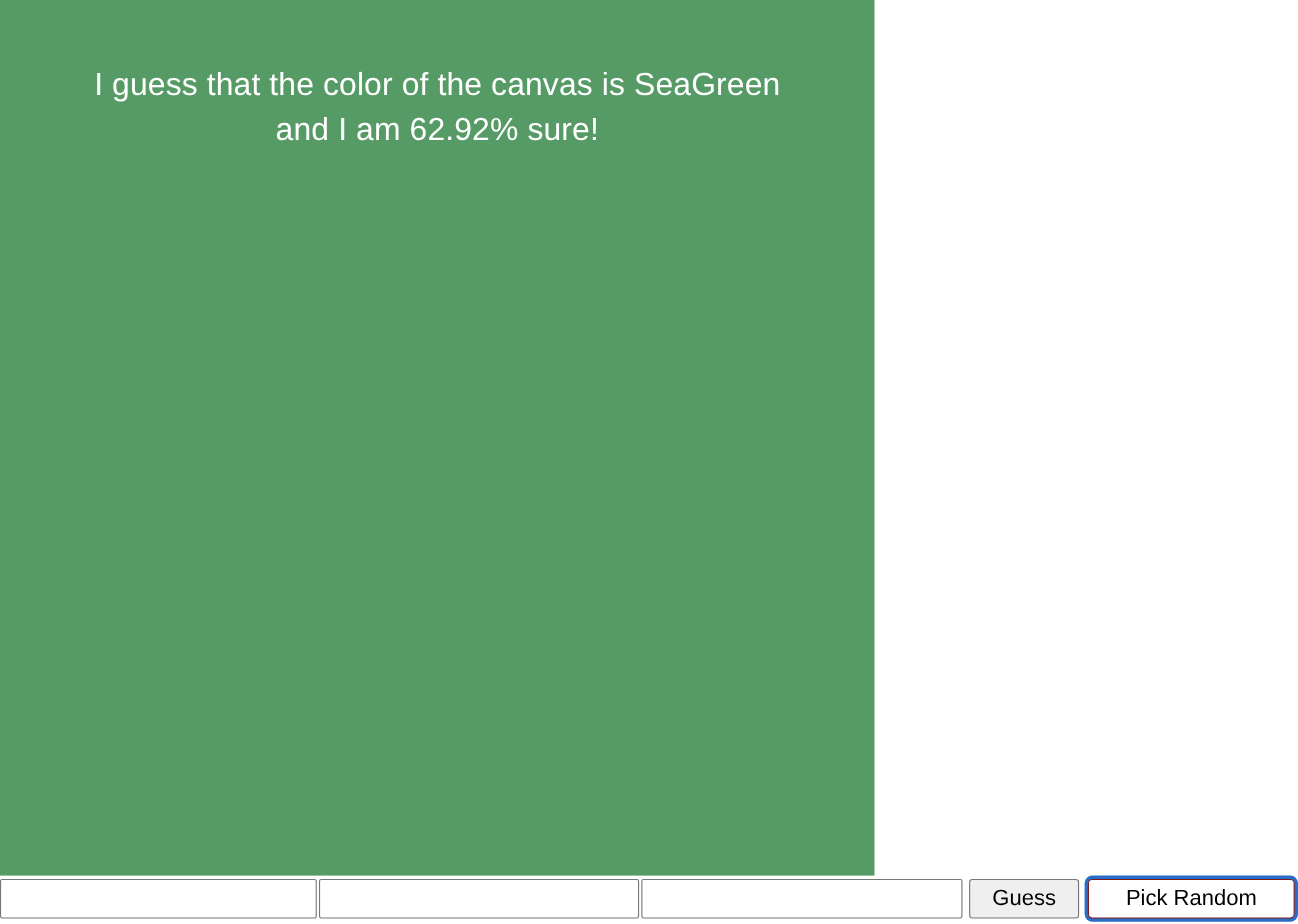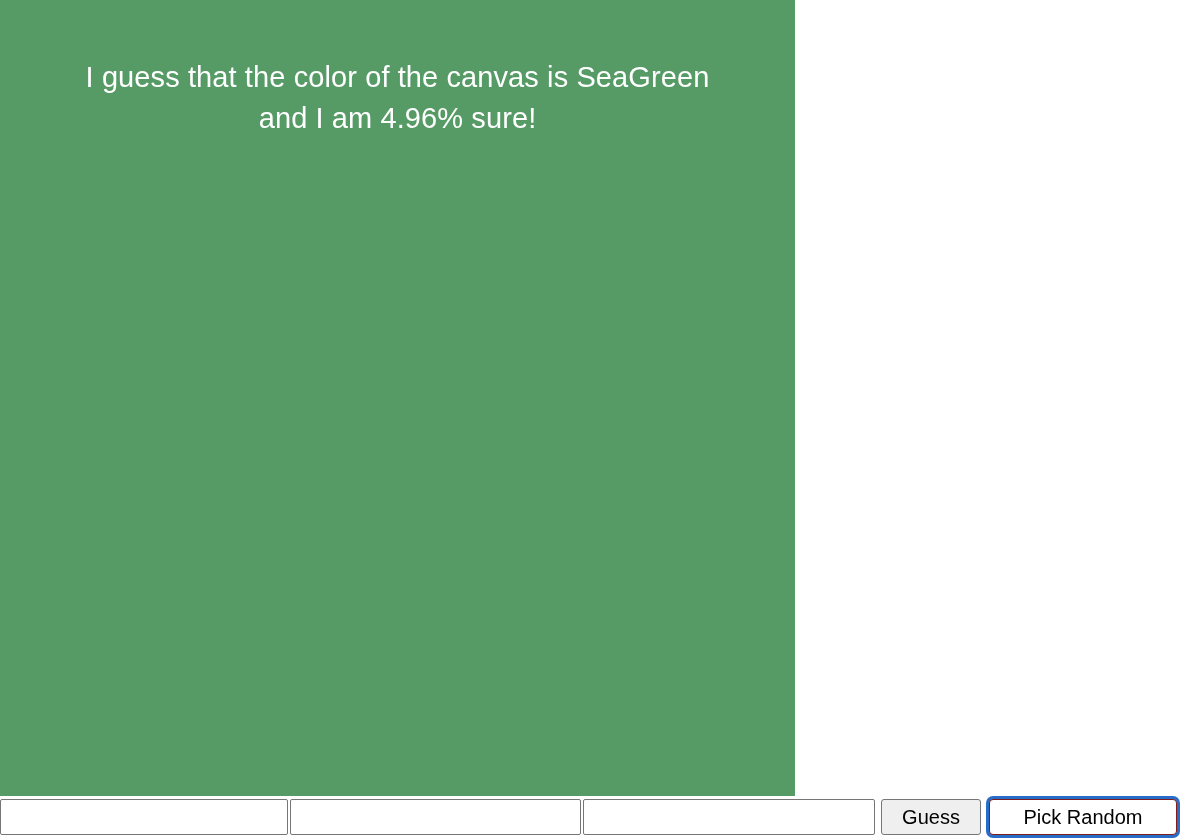--- a/index.html
+++ b/index.html
@@ -106,21 +106,21 @@
     box-shadow: 0 0 0 3px #2a6dc9;
   }
 </style>
 </head>
 <body>
 
 <div id="app">
 
   <div id="canvas-area" style="background: rgb(86, 154, 102);">
     <div id="canvas-message" style="color: rgb(255, 255, 255);">I guess that the color of the canvas is SeaGreen
-and I am 4.96% sure!</div>
+and I am 62.92% sure!</div>
   </div>
 
   <div id="controls">
 
     <input id="input-red" class="text-input" type="text" value="" style="">
 
     <input id="input-green" class="text-input" type="text" value="" style="">
 
     <input id="input-blue" class="text-input" type="text" value="" style="">
 

